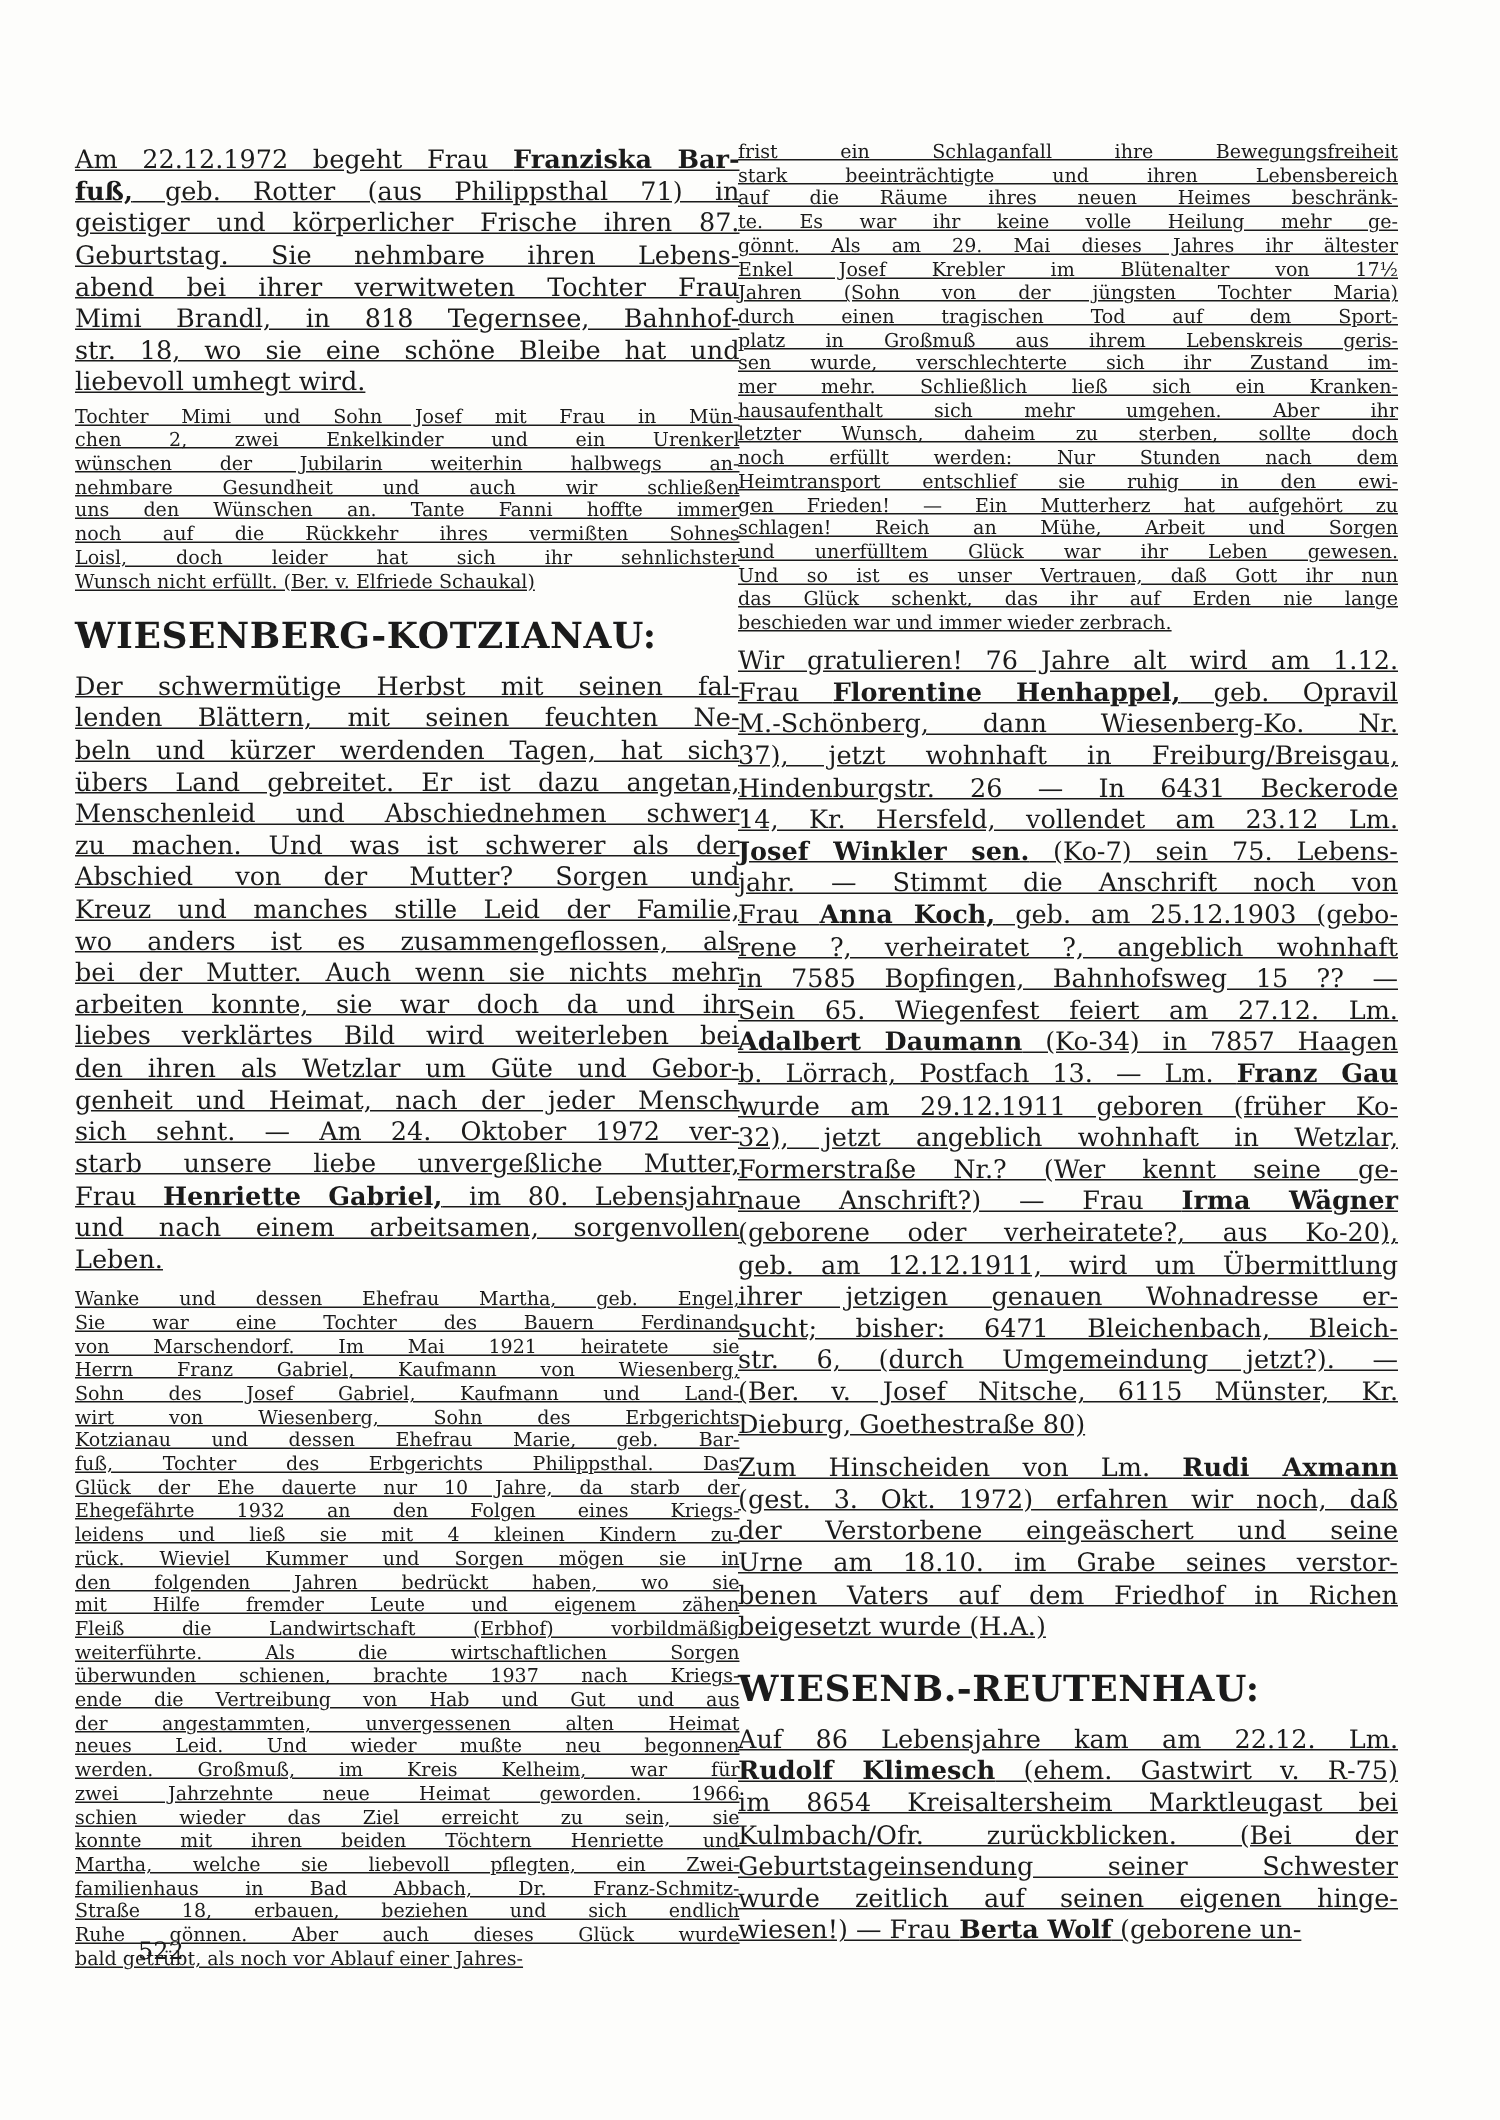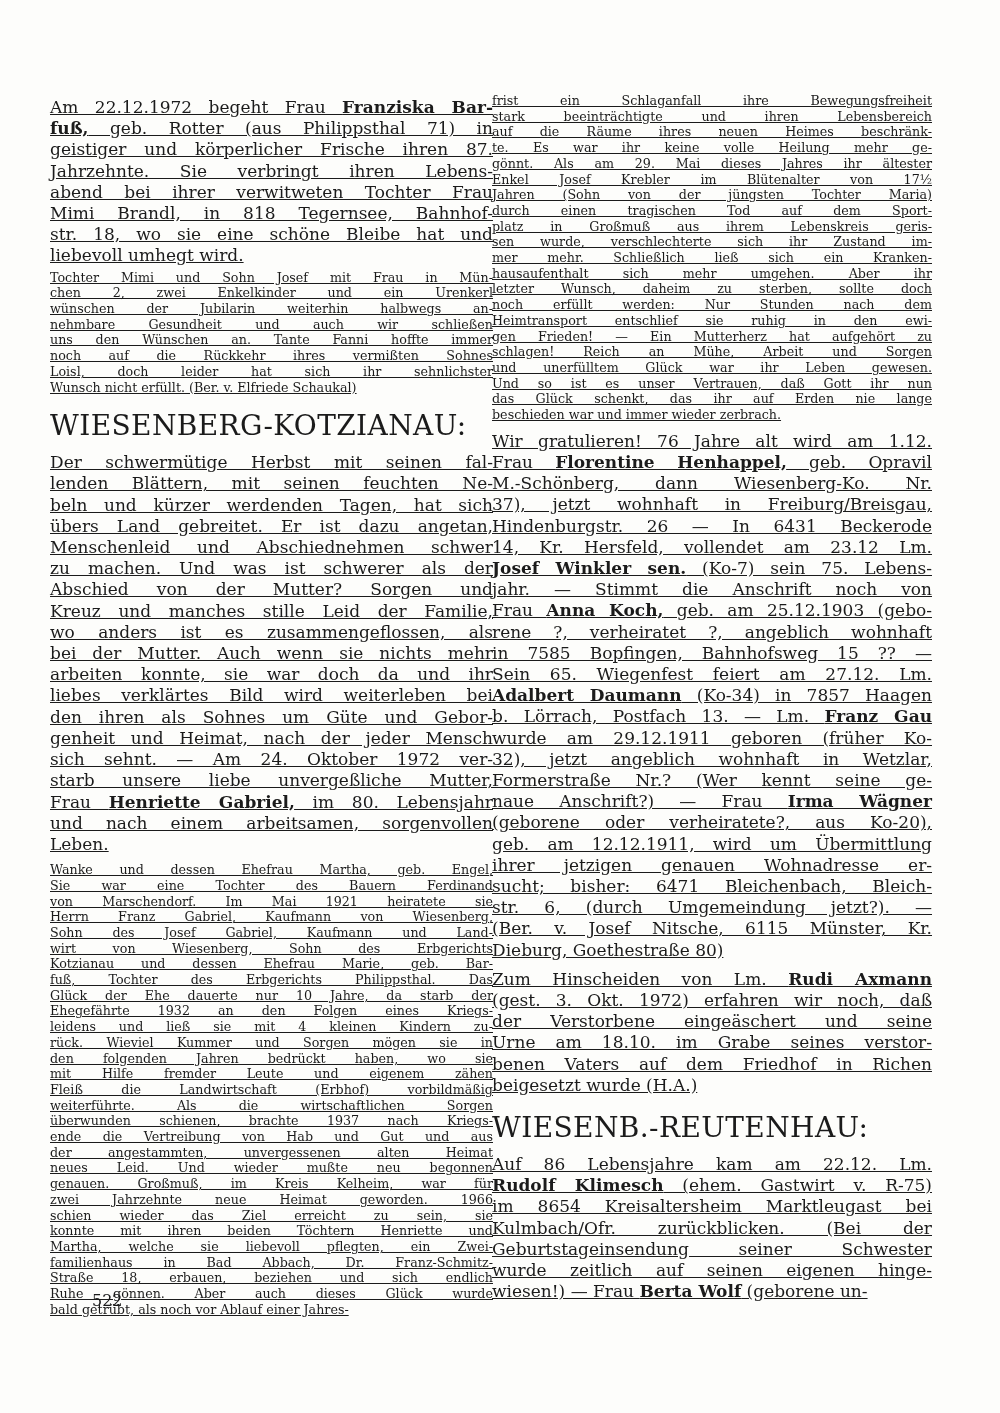--- a/index.html
+++ b/index.html
@@ -12,21 +12,21 @@
   .col{position:absolute;}
   #left-col{left:50px;top:97px;width:443px;}
   #right-col{left:492px;top:93px;width:440px;}
   .para{margin:0 0 6px 0;text-decoration:underline;}
   .body-para{font-size:17px;line-height:21.2px;}
   .small-para{font-size:12.7px;line-height:15.7px;}
   .line{text-align:justify;text-align-last:justify;text-justify:inter-word;}
   .line.last{text-align-last:left;}
   .bold{font-weight:bold;}
   .heading{
-    font-weight:normal;font-size:28px;letter-spacing:0.4px;
+    font-weight:bold;font-size:24px;letter-spacing:0.4px;
     margin:15px 0 10px 0;text-align:left;
   }
   #left-col .heading{margin-top:14px;}
   #right-col .heading{}
   .mb3{margin-bottom:3px;}
   .mb7{margin-bottom:7px;}
   .mb8{margin-bottom:8px;}
   .page-number{
     position:absolute;left:50px;top:1291px;
     font-size:16px;
@@ -34,21 +34,21 @@
   }
 </style>
 </head>
 <body>
 
 <div id="left-col" class="col">
   <div class="para body-para mb3">
       <div class="line"><span>Am 22.12.1972 begeht Frau </span><span class="bold">Franziska Bar-</span></div>
       <div class="line"><span class="bold">fuß,</span><span> geb. Rotter (aus Philippsthal 71) in</span></div>
       <div class="line"><span>geistiger und körperlicher Frische ihren 87.</span></div>
-      <div class="line"><span>Jahrzehnte. Sie verbringt ihren Lebens-</span></div>
+      <div class="line"><span>Geburtstag. Sie nehmbare ihren Lebens-</span></div>
       <div class="line"><span>abend bei ihrer verwitweten Tochter Frau</span></div>
       <div class="line"><span>Mimi Brandl, in 818 Tegernsee, Bahnhof-</span></div>
       <div class="line"><span>str. 18, wo sie eine schöne Bleibe hat und</span></div>
       <div class="line last"><span>liebevoll umhegt wird.</span></div>
     </div>
   <div class="para small-para">
       <div class="line"><span>Tochter Mimi und Sohn Josef mit Frau in Mün-</span></div>
       <div class="line"><span>chen 2, zwei Enkelkinder und ein Urenkerl</span></div>
       <div class="line"><span>wünschen der Jubilarin weiterhin halbwegs an-</span></div>
       <div class="line"><span>nehmbare Gesundheit und auch wir schließen</span></div>
@@ -64,21 +64,21 @@
       <div class="line"><span>beln und kürzer werdenden Tagen, hat sich</span></div>
       <div class="line"><span>übers Land gebreitet. Er ist dazu angetan,</span></div>
       <div class="line"><span>Menschenleid und Abschiednehmen schwer</span></div>
       <div class="line"><span>zu machen. Und was ist schwerer als der</span></div>
       <div class="line"><span>Abschied von der Mutter? Sorgen und</span></div>
       <div class="line"><span>Kreuz und manches stille Leid der Familie,</span></div>
       <div class="line"><span>wo anders ist es zusammengeflossen, als</span></div>
       <div class="line"><span>bei der Mutter. Auch wenn sie nichts mehr</span></div>
       <div class="line"><span>arbeiten konnte, sie war doch da und ihr</span></div>
       <div class="line"><span>liebes verklärtes Bild wird weiterleben bei</span></div>
-      <div class="line"><span>den ihren als Sohnes um Güte und Gebor-</span></div>
+      <div class="line"><span>den ihren als Wetzlar um Güte und Gebor-</span></div>
       <div class="line"><span>genheit und Heimat, nach der jeder Mensch</span></div>
       <div class="line"><span>sich sehnt. — Am 24. Oktober 1972 ver-</span></div>
       <div class="line"><span>starb unsere liebe unvergeßliche Mutter,</span></div>
       <div class="line"><span>Frau </span><span class="bold">Henriette Gabriel,</span><span> im 80. Lebensjahr</span></div>
       <div class="line"><span>und nach einem arbeitsamen, sorgenvollen</span></div>
       <div class="line last"><span>Leben.</span></div>
     </div>
   <div class="para small-para">
       <div class="line"><span>Wanke und dessen Ehefrau Martha, geb. Engel,</span></div>
       <div class="line"><span>Sie war eine Tochter des Bauern Ferdinand</span></div>
@@ -93,21 +93,21 @@
       <div class="line"><span>leidens und ließ sie mit 4 kleinen Kindern zu-</span></div>
       <div class="line"><span>rück. Wieviel Kummer und Sorgen mögen sie in</span></div>
       <div class="line"><span>den folgenden Jahren bedrückt haben, wo sie</span></div>
       <div class="line"><span>mit Hilfe fremder Leute und eigenem zähen</span></div>
       <div class="line"><span>Fleiß die Landwirtschaft (Erbhof) vorbildmäßig</span></div>
       <div class="line"><span>weiterführte. Als die wirtschaftlichen Sorgen</span></div>
       <div class="line"><span>überwunden schienen, brachte 1937 nach Kriegs-</span></div>
       <div class="line"><span>ende die Vertreibung von Hab und Gut und aus</span></div>
       <div class="line"><span>der angestammten, unvergessenen alten Heimat</span></div>
       <div class="line"><span>neues Leid. Und wieder mußte neu begonnen</span></div>
-      <div class="line"><span>genauen. Großmuß, im Kreis Kelheim, war für</span></div>
+      <div class="line"><span>werden. Großmuß, im Kreis Kelheim, war für</span></div>
       <div class="line"><span>zwei Jahrzehnte neue Heimat geworden. 1966</span></div>
       <div class="line"><span>schien wieder das Ziel erreicht zu sein, sie</span></div>
       <div class="line"><span>konnte mit ihren beiden Töchtern Henriette und</span></div>
       <div class="line"><span>Martha, welche sie liebevoll pflegten, ein Zwei-</span></div>
       <div class="line"><span>familienhaus in Bad Abbach, Dr. Franz-Schmitz-</span></div>
       <div class="line"><span>Straße 18, erbauen, beziehen und sich endlich</span></div>
       <div class="line"><span>Ruhe gönnen. Aber auch dieses Glück wurde</span></div>
       <div class="line last"><span>bald getrübt, als noch vor Ablauf einer Jahres-</span></div>
     </div>
 </div>

